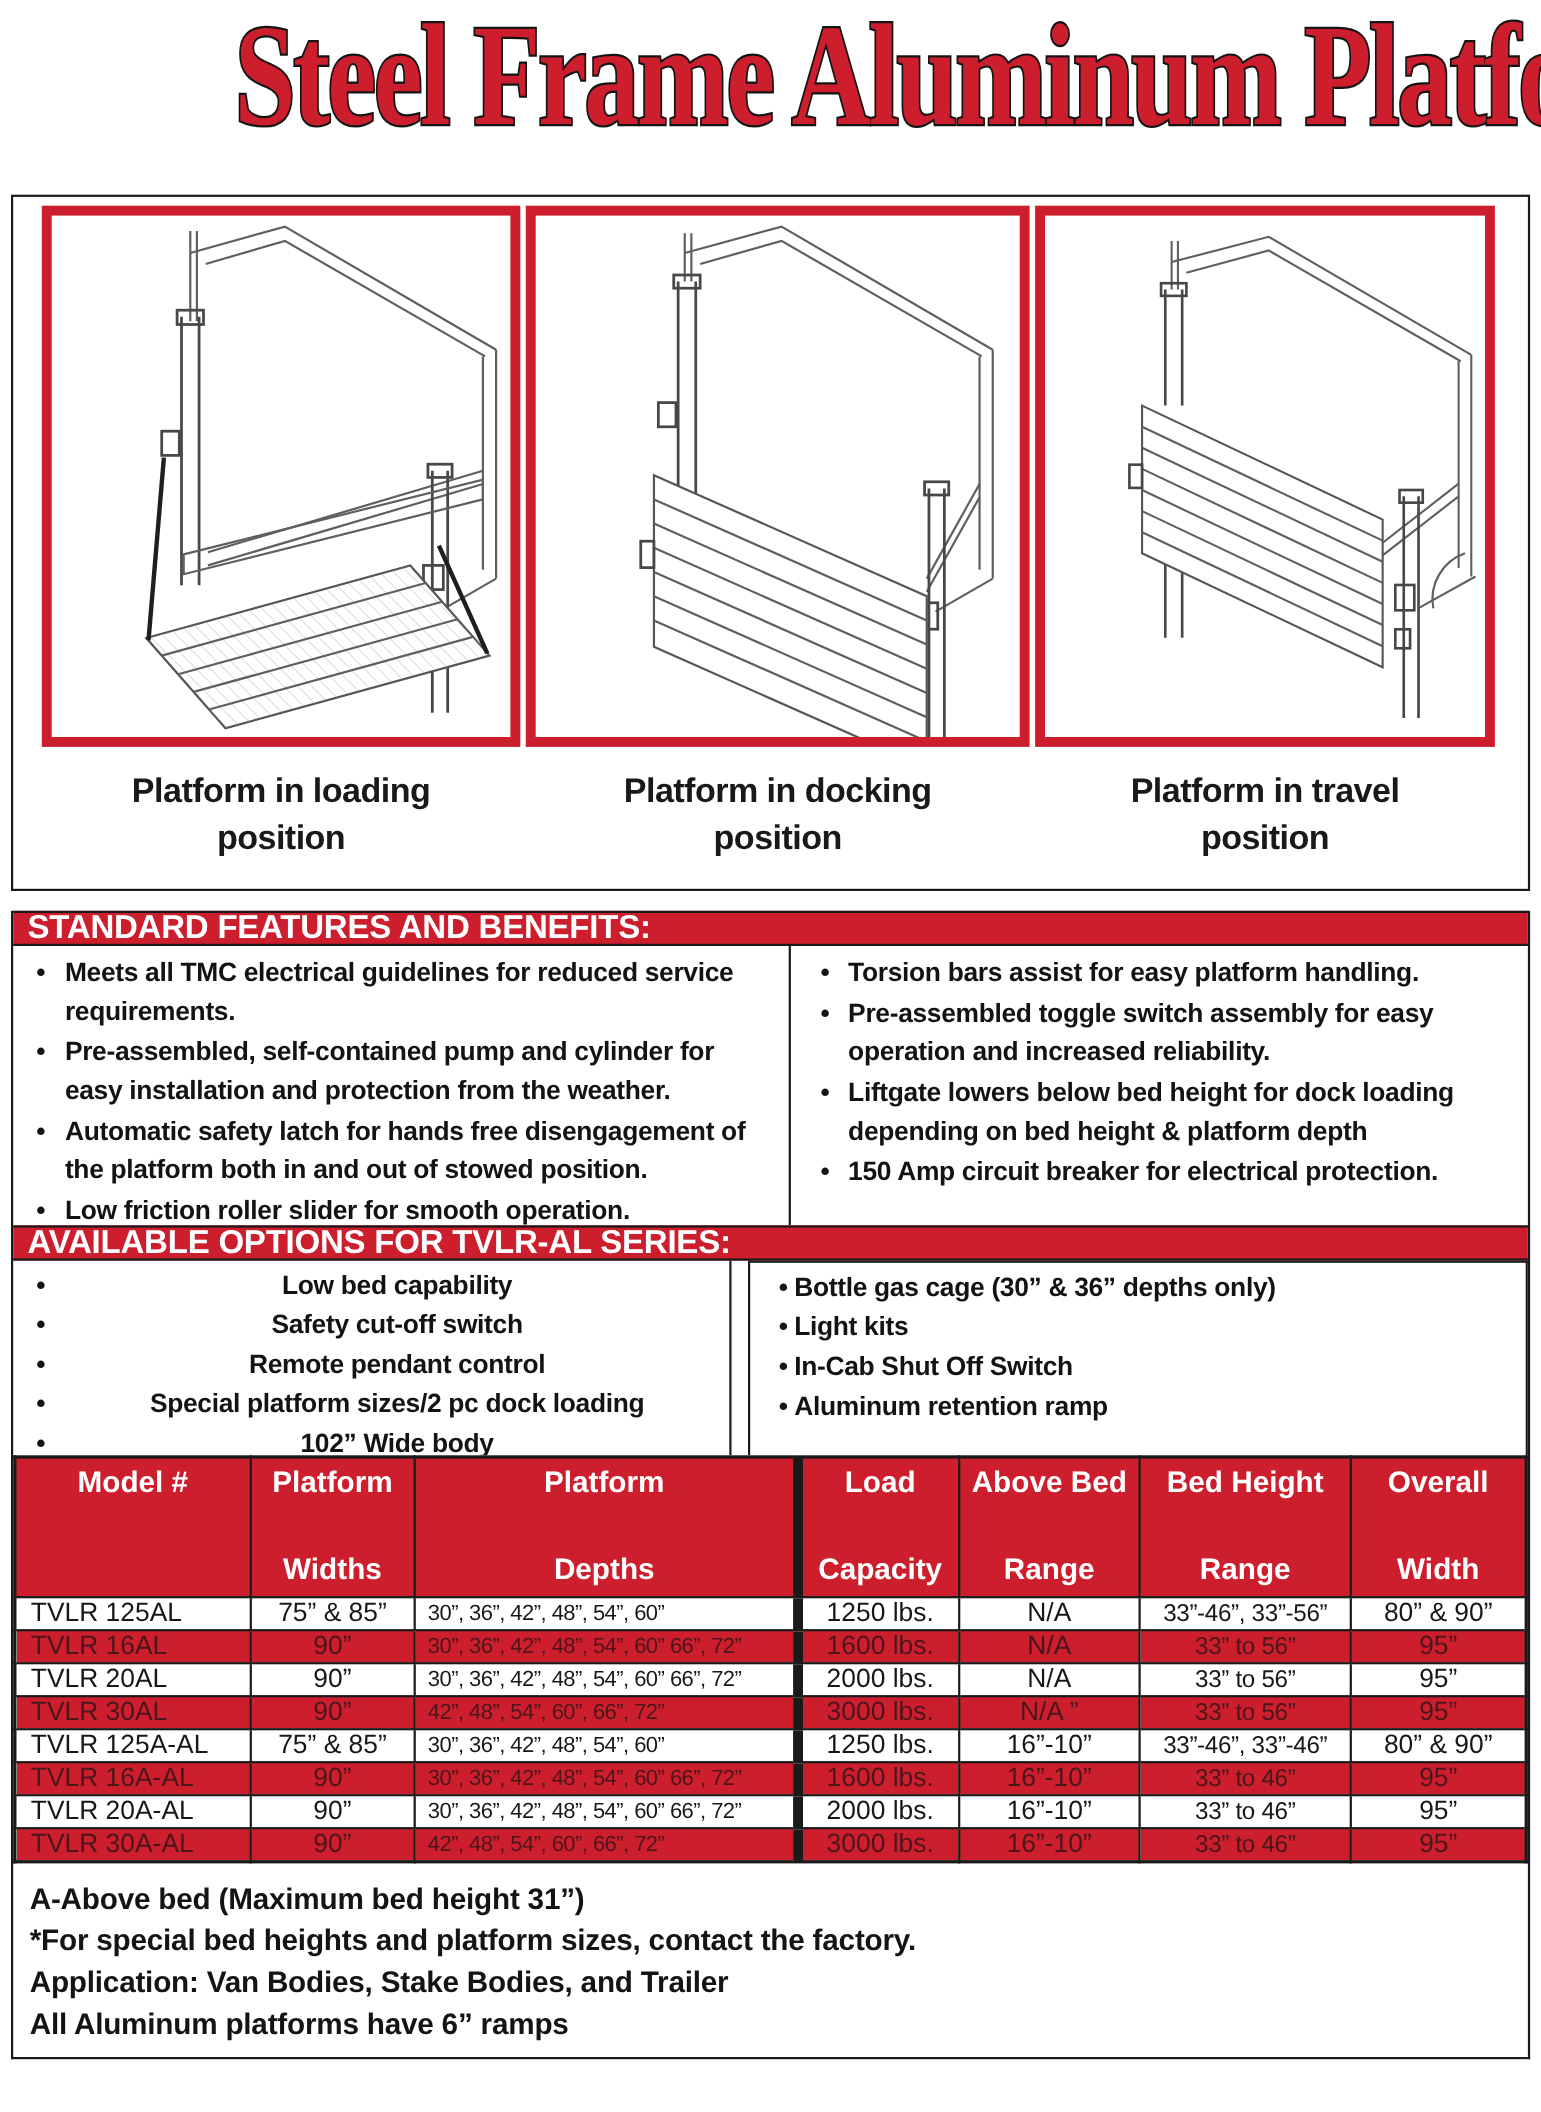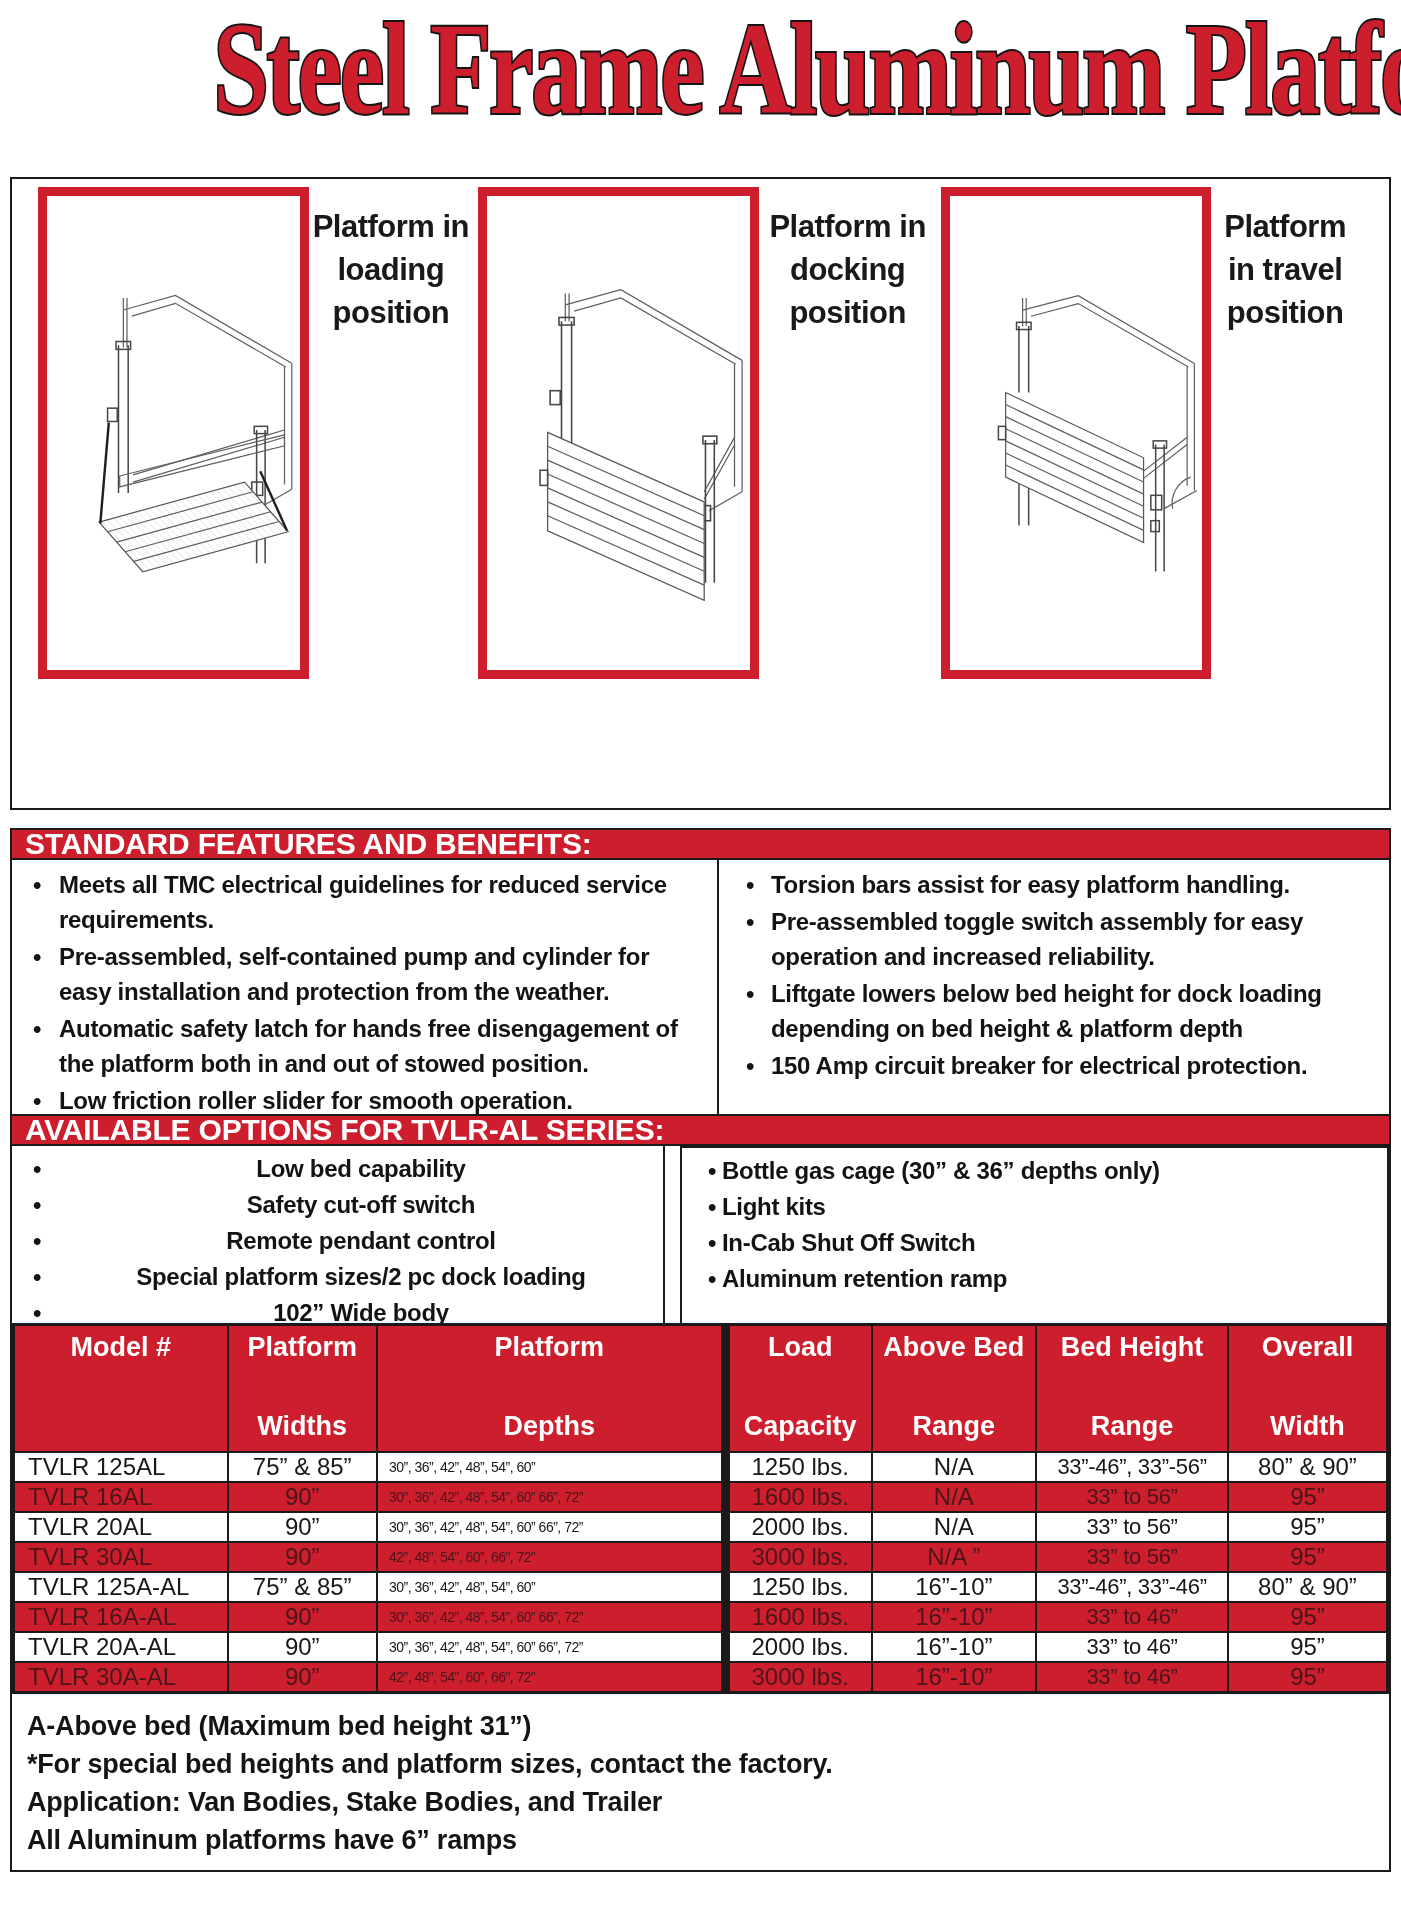--- a/index.html
+++ b/index.html
@@ -15,21 +15,21 @@
   .title-wrap{position:absolute;top:2px;left:0;width:1401px;text-align:center;}
   #title-text{display:inline-block;font-family:"Liberation Serif", serif;font-weight:bold;
       font-size:132px;line-height:1.02;white-space:nowrap;color:var(--red);
       -webkit-text-stroke:4px #141414;paint-order:stroke fill;letter-spacing:-3px;
       transform-origin:center top;}
 
   
   .images-panel{position:absolute;left:10px;top:177px;width:1381px;height:633px;
       border:2px solid var(--line);box-sizing:border-box;background:#fff;}
   .figures-row{display:flex;gap:5px;padding:8px 0 0 26px;}
-  .figure{display:flex;flex-direction:row;justify-content:space-between;}
+  .figure{display:flex;flex-direction:column;justify-content:space-between;}
   .figure-frame{border:9px solid var(--red);background:#fff;box-sizing:border-box;height:492px;}
   .figure-frame svg{display:block;width:100%;height:100%;}
   .f1{width:435px;} .f2{width:458px;} .f3{width:418px;}
   .figcap{margin-top:18px;text-align:center;font-weight:bold;font-size:31px;line-height:43px;
       white-space:pre-line;color:#191919;letter-spacing:-0.5px;}
 
   
   .content{position:absolute;left:10px;top:828px;width:1381px;height:1044px;
       box-sizing:border-box;border-left:2px solid var(--line);border-right:2px solid var(--line);
       border-bottom:2px solid var(--line);background:#fff;}
@@ -59,21 +59,21 @@
   table.spec{width:100%;border-collapse:collapse;table-layout:fixed;
       border:3px solid var(--line);}
   table.spec th{background:var(--red);color:#fff;font-size:27px;font-weight:bold;
       height:110px;border:2px solid var(--line);padding:6px 0 9px 0;vertical-align:top;}
   .th-in{display:flex;flex-direction:column;justify-content:space-between;height:100%;
       align-items:center;}
   .th-in.single{justify-content:flex-start;}
   table.spec td{height:28px;font-size:24px;font-weight:normal;border:2px solid var(--line);
       text-align:center;padding:0;color:#171717;white-space:nowrap;overflow:hidden;}
   table.spec td:nth-child(1){text-align:left;padding-left:13px;}
-  table.spec td:nth-child(3){text-align:left;padding-left:11px;font-size:14px;letter-spacing:-0.5px;}
+  table.spec td:nth-child(3){text-align:left;padding-left:11px;font-size:20px;letter-spacing:-0.5px;}
   table.spec td:nth-child(6){font-size:22px;letter-spacing:-0.3px;}
   table.spec th:nth-child(3),table.spec td:nth-child(3){border-right:9px solid var(--line);}
   tr.hl td{background:var(--red);color:var(--red-row-text);}
 
   
   .notes{padding:13px 0 0 15px;}
   .note-line{font-size:27px;font-weight:bold;line-height:38px;color:#141414;letter-spacing:-0.2px;}
 
   
   .ln{stroke:#5f5f5f;stroke-width:2;fill:none;}

